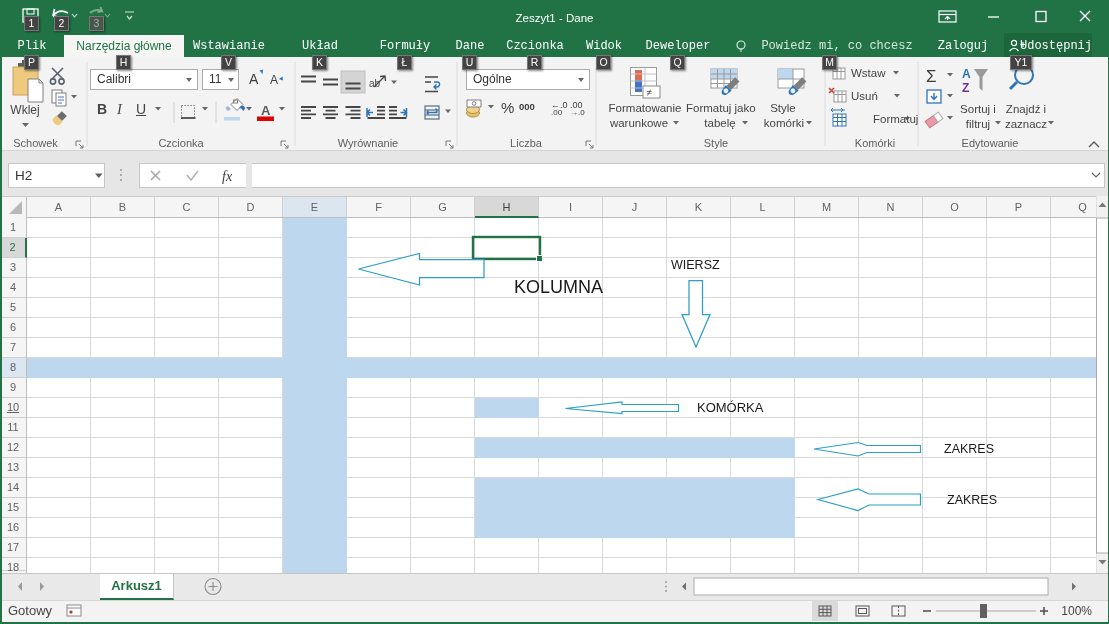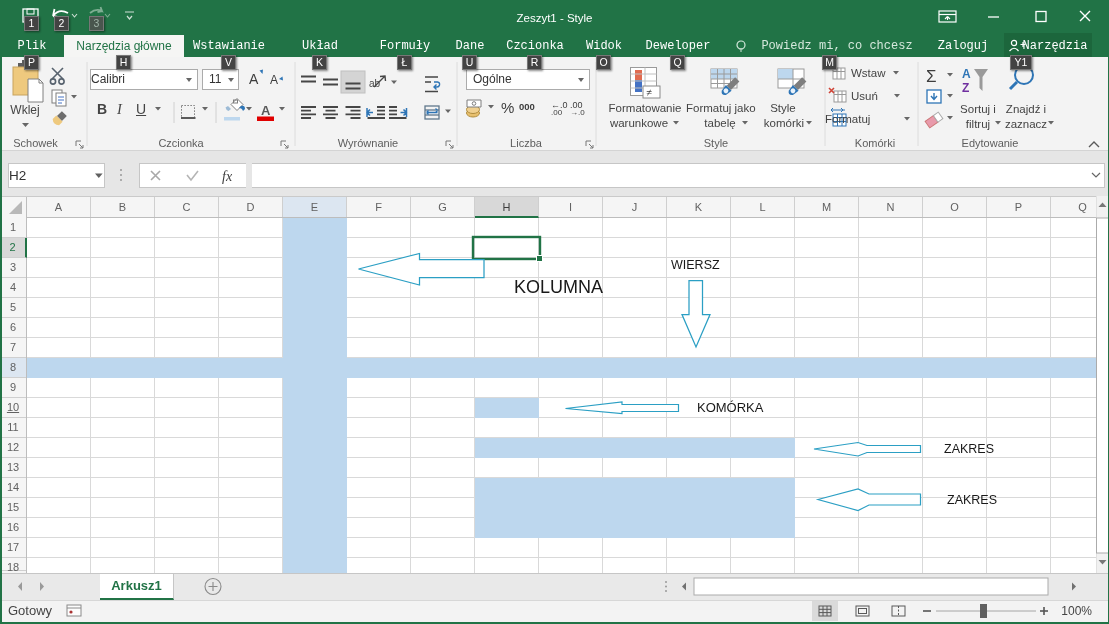--- a/index.html
+++ b/index.html
@@ -15,21 +15,21 @@
 
 .kt{position:absolute;background:#434343;border:1px solid #777;color:#fff;font-size:10.5px;text-align:center;line-height:13px;height:15px;min-width:15px;box-shadow:1px 1px 2px rgba(0,0,0,.45);z-index:60;}
 
 #ribbon{left:0;top:57px;width:1109px;height:94px;background:#f3f3f3;border-bottom:1px solid #d4d4d4;}
 .glabel{position:absolute;top:80px;font-size:11px;color:#5d5d5d;text-align:center;}
 .rtext{position:absolute;font-size:11.5px;color:#444;}
 .dd{position:absolute;width:0;height:0;border-left:3.5px solid transparent;border-right:3.5px solid transparent;border-top:4px solid #666;}
 .combo{position:absolute;background:#fff;border:1px solid #ababab;font-size:12px;color:#333;}
 
 #fxbar{left:0;top:151px;width:1109px;height:45px;background:#e6e6e6;}
-#namebox{left:8px;top:163px;width:97px;height:25px;background:#fff;border:1px solid #c6c6c6;font-size:13.5px;color:#333;line-height:23px;}
+#namebox{left:8px;top:163px;width:97px;height:25px;background:#fff;border:1px solid #c6c6c6;font-size:13.5px;color:#333;line-height:23px;padding-left:6px;}
 #fxinput{left:139px;top:163px;width:966px;height:25px;background:#fff;border:1px solid #c6c6c6;}
 
 #colhead{left:0;top:196px;width:1096px;height:22px;background:#f5f5f5;border-bottom:1px solid #bdbdbd;border-top:1px solid #cacaca;}
 .ch{position:absolute;top:1px;height:20px;border-right:1px solid #cfcfcf;font-size:11px;color:#616161;text-align:center;line-height:20px;}
 #rowhead{left:0;top:218px;width:27px;height:355px;background:#f5f5f5;border-right:1px solid #bdbdbd;}
 .rh{position:absolute;left:0;width:26px;height:20px;border-bottom:1px solid #cfcfcf;font-size:11px;color:#616161;text-align:center;line-height:19px;}
 
 #grid{left:27px;top:218px;width:1069px;height:355px;background:#fff;
 background-image:repeating-linear-gradient(to right,transparent 0px,transparent 63px,#d9d9d9 63px,#d9d9d9 64px),repeating-linear-gradient(to bottom,transparent 0px,transparent 19px,#d9d9d9 19px,#d9d9d9 20px);}
 .fill{position:absolute;background:#bdd7ee;}
@@ -41,21 +41,21 @@
 #arkusz{left:100px;top:574px;width:74px;height:26px;background:#fff;border-right:1px solid #c6c6c6;border-bottom:2px solid #217346;color:#217346;font-weight:bold;font-size:13px;text-align:center;line-height:23px;}
 
 #statusbar{left:0;top:600px;width:1109px;height:22px;background:#f3f3f3;border-top:1px solid #d7d7d7;font-size:12px;color:#444;}
 #greenbottom{left:0;top:622px;width:1109px;height:2px;background:#217346;}
 #lborder{left:0;top:33px;width:2px;height:589px;background:#217346;}
 #rborder{left:1108px;top:33px;width:1px;height:589px;background:#217346;}
 svg{position:absolute;overflow:visible;}
 </style></head>
 <body>
 <div class="abs" id="titlebar"></div>
-<div class="abs" id="title">Zeszyt1 - Style</div>
+<div class="abs" id="title">Zeszyt1 - Dane</div>
 
 <svg class="abs" width="150" height="33" style="left:0;top:0">
   <rect x="23" y="9" width="15" height="13" fill="none" stroke="#fff" stroke-width="1.3"></rect>
     <rect x="27" y="9" width="7" height="5" fill="none" stroke="#fff" stroke-width="1"></rect>
 
 </svg>
 <div class="kt" style="left:24px;top:16px;width:15px;">1</div>
 <div class="kt" style="left:54px;top:16px;width:15px;">2</div>
 <div class="kt" style="left:89px;top:16px;width:15px;background:#49564e;color:#9fb3a7;">3</div>
 <svg class="abs" width="1109" height="33" style="left:0;top:0">
@@ -84,21 +84,21 @@
 <div class="tab" style="left:502px;top:36px;width:66px;">Czcionka</div>
 <div class="tab" style="left:578px;top:36px;width:52px;">Widok</div>
 <div class="tab" style="left:640px;top:36px;width:76px;">Deweloper</div>
 <div class="tab" style="left:752px;top:36px;width:170px;color:#d5e8dc;">Powiedz mi, co chcesz zrobić...</div>
 <svg class="abs" width="20" height="20" style="left:735px;top:39px;">
   <circle cx="6" cy="6" r="4" fill="none" stroke="#d5e8dc" stroke-width="1.2"></circle>
   <path d="M4.5 10 h3 M5 12 h2" stroke="#d5e8dc" stroke-width="1.1" fill="none"></path>
 </svg>
 <div class="tab" style="left:928px;top:36px;width:70px;">Zaloguj się</div>
 <div class="abs" style="left:1004px;top:33px;width:88px;height:24px;background:#1c663c;"></div>
-<div class="tab" style="left:1020px;top:36px;width:70px;">Narzędzia</div>
+<div class="tab" style="left:1020px;top:36px;width:70px;">Udostępnij</div>
 <svg class="abs" width="20" height="20" style="left:1007px;top:38px;">
   <circle cx="7" cy="5" r="2.6" fill="none" stroke="#fff" stroke-width="1.2"></circle>
   <path d="M2.5 13 q4.5 -5.5 9 0" fill="none" stroke="#fff" stroke-width="1.2"></path>
   <path d="M13.5 6.5 h5 m-2.5 -2.5 v5" stroke="#fff" stroke-width="1.2"></path>
 </svg>
 
 <div class="kt" style="left:24px;top:55px;">P</div>
 <div class="kt" style="left:116px;top:55px;">H</div>
 <div class="kt" style="left:221px;top:55px;">V</div>
 <div class="kt" style="left:312px;top:55px;">K</div>
@@ -365,42 +365,42 @@
         </g>
     <g transform="translate(586,84)">
           <path d="M0 5 v-5 h5 M3 3 l4 4 m-3 0 h3 v-3"></path>
         </g>
   </g>
 
   <path d="M1089 90 l5 -5 5 5" fill="none" stroke="#5a5a5a" stroke-width="1.4"></path>
 </svg>
 <div class="rtext" style="left:7px;top:46px;width:36px;text-align:center;font-size:12px;">Wklej</div>
 <div class="glabel" style="left:0px;width:71px;">Schowek</div>
-<div class="combo" style="left:90px;top:12px;width:108px;height:21px;line-height:19px;">Calibri</div>
+<div class="combo" style="left:90px;top:12px;width:108px;height:21px;line-height:19px;padding-left:6px;">Calibri</div>
 <div class="dd" style="left:186px;top:21px;"></div>
 <div class="combo" style="left:202px;top:12px;width:37px;height:21px;line-height:19px;padding-left:6px;">11</div>
 <div class="dd" style="left:228px;top:21px;"></div>
 <div class="rtext" style="left:97px;top:44px;font-size:14px;font-weight:bold;">B</div>
 <div class="rtext" style="left:117px;top:44px;font-size:14.5px;font-style:italic;font-family:'Liberation Serif';">I</div>
 <div class="rtext" style="left:136px;top:44px;font-size:14px;text-decoration:underline;">U</div>
 <div class="glabel" style="left:126px;width:110px;">Czcionka</div>
 <div class="glabel" style="left:313px;width:110px;">Wyrównanie</div>
 <div class="combo" style="left:466px;top:12px;width:124px;height:21px;line-height:19px;padding-left:6px;">Ogólne</div>
 <div class="dd" style="left:578px;top:21px;"></div>
 <div class="glabel" style="left:471px;width:110px;">Liczba</div>
 <div class="rtext" style="left:605px;top:45px;width:80px;text-align:center;">Formatowanie</div>
 <div class="rtext" style="left:599px;top:60px;width:80px;text-align:center;">warunkowe</div>
 <div class="rtext" style="left:686px;top:45px;width:80px;text-align:left;">Formatuj jako</div>
 <div class="rtext" style="left:680px;top:60px;width:80px;text-align:center;">tabelę</div>
 <div class="rtext" style="left:743px;top:45px;width:80px;text-align:center;">Style</div>
 <div class="rtext" style="left:744px;top:60px;width:80px;text-align:center;">komórki</div>
 <div class="glabel" style="left:661px;width:110px;">Style</div>
 <div class="rtext" style="left:851px;top:10px;">Wstaw</div>
 <div class="rtext" style="left:851px;top:33px;">Usuń</div>
-<div class="rtext" style="left:825px;top:56px;text-align:center;">Formatuj</div>
+<div class="rtext" style="left:873px;top:56px;text-align:center;">Formatuj</div>
 <div class="glabel" style="left:820px;width:110px;">Komórki</div>
 <div class="rtext" style="left:955px;top:46px;width:46px;text-align:center;">Sortuj i</div>
 <div class="rtext" style="left:955px;top:61px;width:46px;text-align:center;">filtruj</div>
 <div class="rtext" style="left:1001px;top:46px;width:50px;text-align:center;">Znajdź i</div>
 <div class="rtext" style="left:1001px;top:61px;width:50px;text-align:center;">zaznacz</div>
 <div class="glabel" style="left:935px;width:110px;">Edytowanie</div>
 </div>
 
 <div class="abs" id="fxbar"></div>
 <div class="abs" id="namebox">H2</div>

